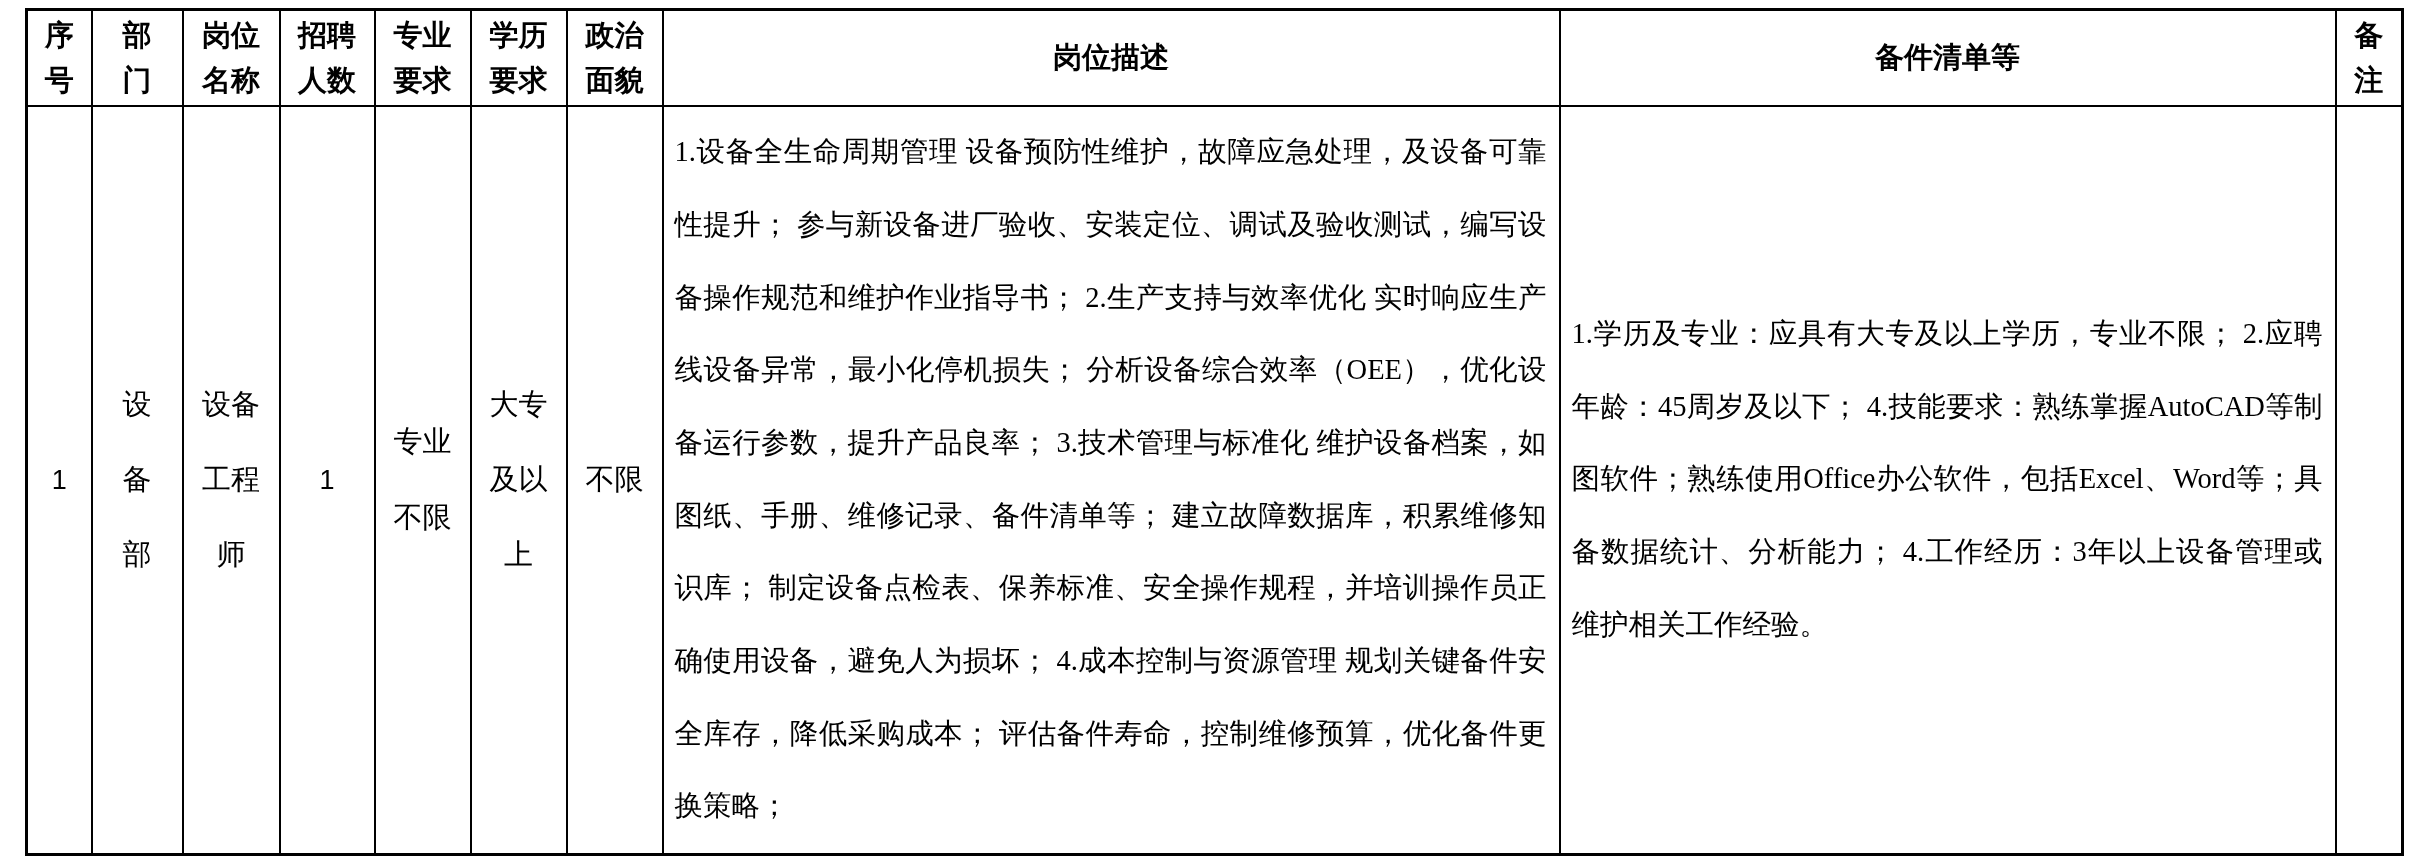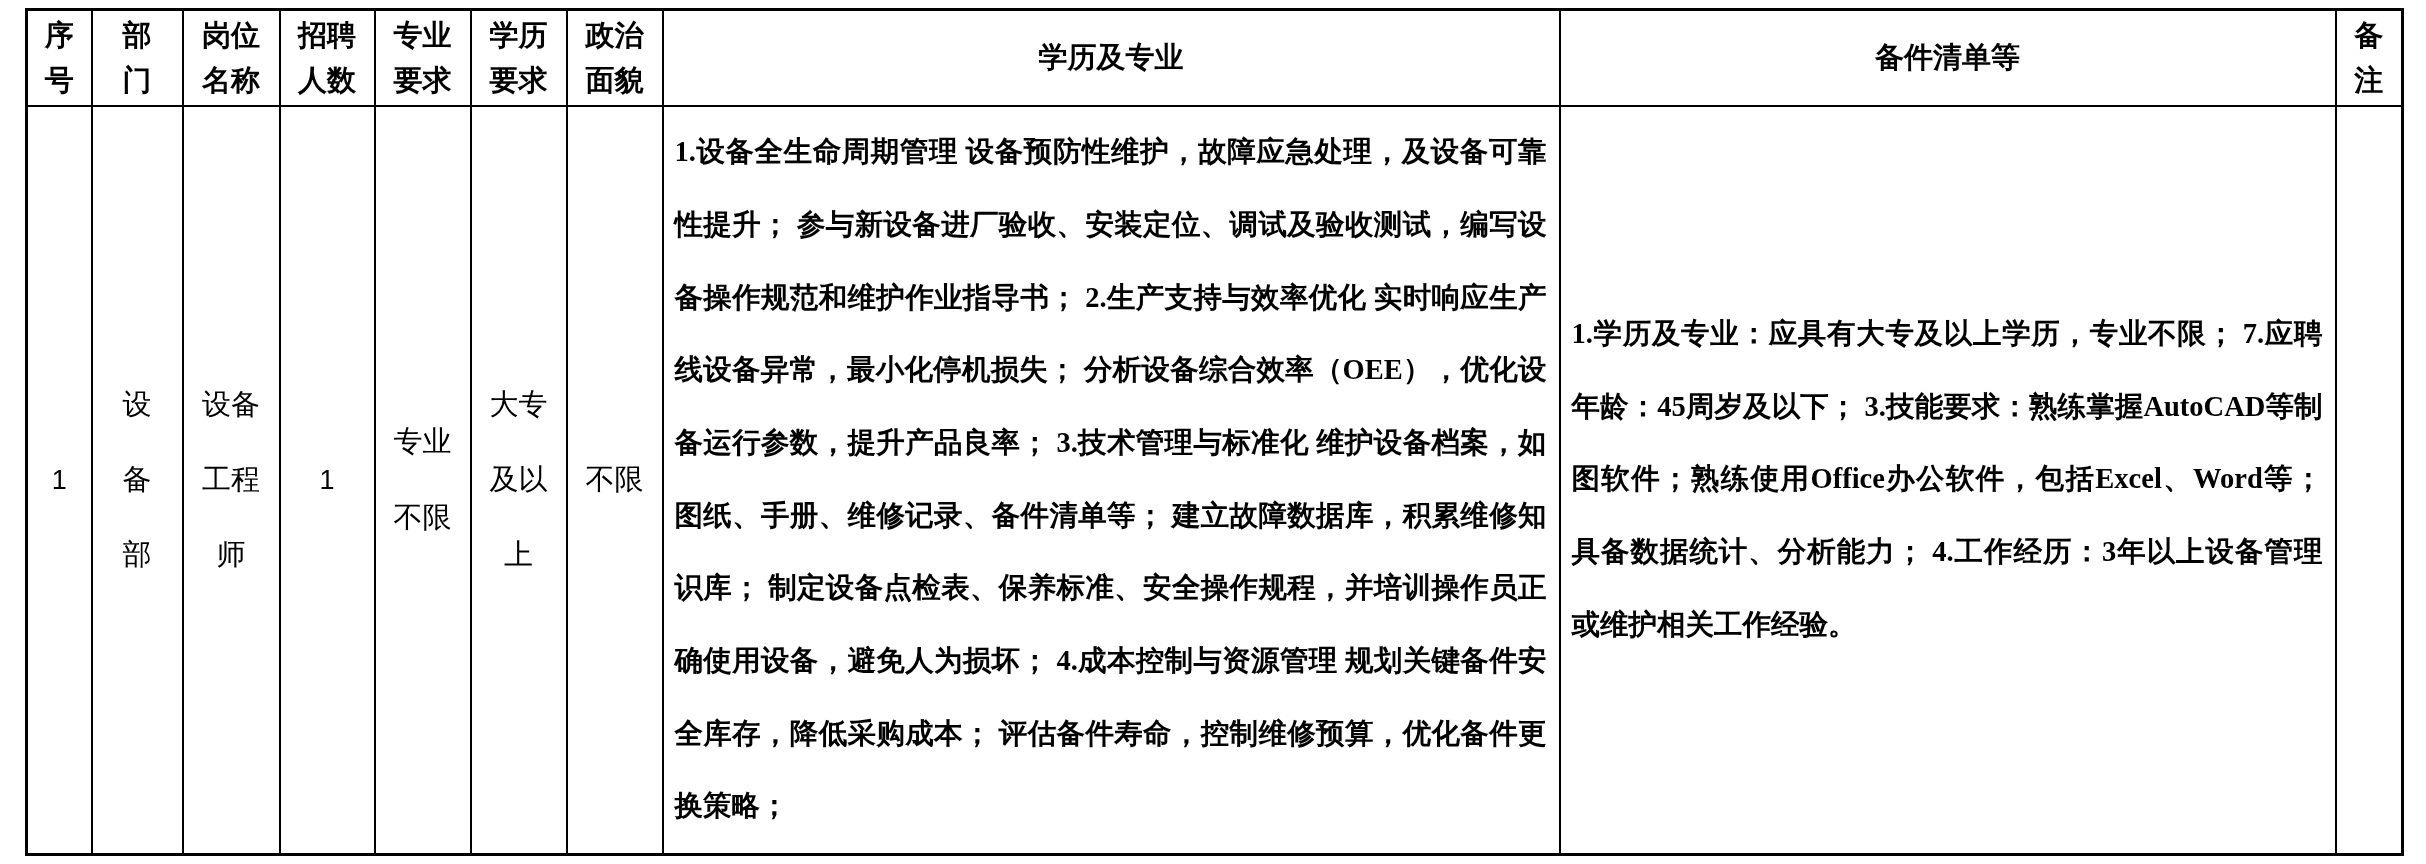--- a/index.html
+++ b/index.html
@@ -60,21 +60,20 @@
     font-size: 27px;
   }
   
   .doc-table td.w {
     font-size: 28.5px;
     line-height: 2.55;
     text-align: justify;
     text-justify: inter-ideograph;
     vertical-align: middle;
     padding: 2px 12px 2px 11px;
-    font-weight: bold;
   }
 </style>
 </head>
 <body>
 
 <div class="page">
   <table class="doc-table">
     <colgroup>
       <col style="width:65px">
       <col style="width:91px">
@@ -96,39 +95,39 @@
         <th>岗位
 名称</th>
         <th>招聘
 人数</th>
         <th>专业
 要求</th>
         <th>学历
 要求</th>
         <th>政治
 面貌</th>
-        <th>学历及专业</th>
+        <th>岗位描述</th>
         <th>备件清单等</th>
         <th>备
 注</th>
       </tr>
       <tr>
         <td class="c num">1</td>
         <td class="c">设
 备
 部</td>
         <td class="c">设备
 工程
 师</td>
         <td class="c num">1</td>
         <td class="c">专业
 不限</td>
         <td class="c">大专
 及以
 上</td>
         <td class="c">不限</td>
         <td class="w">1.设备全生命周期管理 设备预防性维护，故障应急处理，及设备可靠性提升； 参与新设备进厂验收、安装定位、调试及验收测试，编写设备操作规范和维护作业指导书； 2.生产支持与效率优化 实时响应生产线设备异常，最小化停机损失； 分析设备综合效率（OEE），优化设备运行参数，提升产品良率； 3.技术管理与标准化 维护设备档案，如图纸、手册、维修记录、备件清单等； 建立故障数据库，积累维修知识库； 制定设备点检表、保养标准、安全操作规程，并培训操作员正确使用设备，避免人为损坏； 4.成本控制与资源管理 规划关键备件安全库存，降低采购成本； 评估备件寿命，控制维修预算，优化备件更换策略；</td>
-        <td class="w">1.学历及专业：应具有大专及以上学历，专业不限； 7.应聘年龄：45周岁及以下； 3.技能要求：熟练掌握AutoCAD等制图软件；熟练使用Office办公软件，包括Excel、Word等；具备数据统计、分析能力； 4.工作经历：3年以上设备管理或维护相关工作经验。</td>
+        <td class="w">1.学历及专业：应具有大专及以上学历，专业不限； 2.应聘年龄：45周岁及以下； 4.技能要求：熟练掌握AutoCAD等制图软件；熟练使用Office办公软件，包括Excel、Word等；具备数据统计、分析能力； 4.工作经历：3年以上设备管理或维护相关工作经验。</td>
         <td class="c"></td>
       </tr>
     </tbody>
   </table>
 </div>
 
 </body></html>

